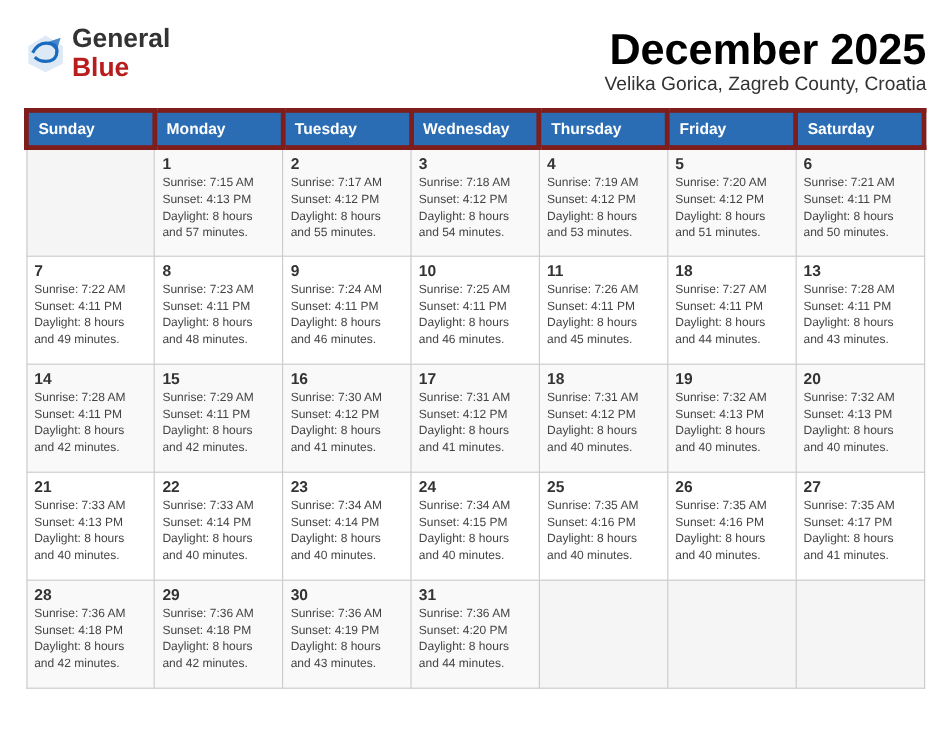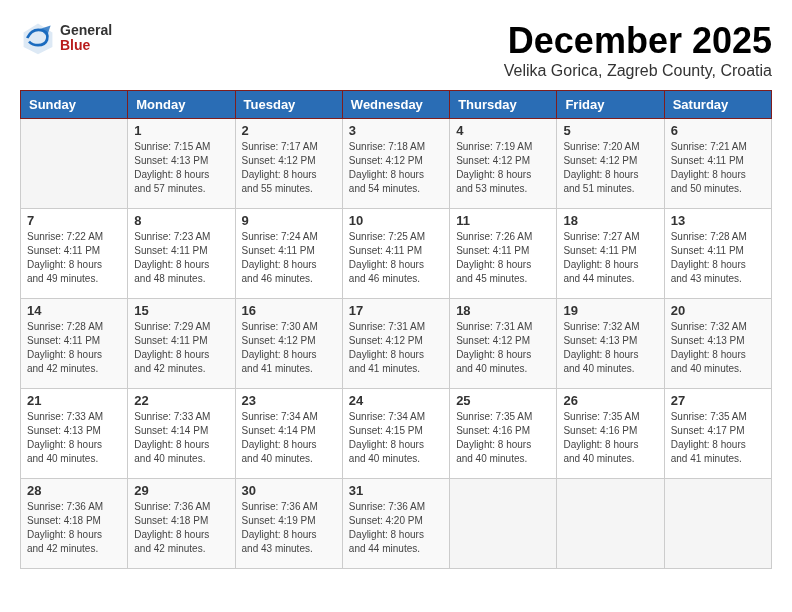--- a/index.html
+++ b/index.html
@@ -15,21 +15,21 @@
       justify-content: space-between;
       align-items: flex-start;
       margin-bottom: 10px;
     }
     .logo {
       display: flex;
       align-items: center;
       gap: 4px;
     }
     .logo-text {
-      font-size: 14px;
+      font-size: 22px;
       font-weight: bold;
       line-height: 1.1;
     }
     .logo-text .general { color: #333; }
     .logo-text .blue { color: #b91c1c; }
     .logo-icon {
       width: 36px;
       height: 36px;
     }
     .title-area {
@@ -48,21 +48,21 @@
       width: 100%;
       border-collapse: collapse;
     }
     .calendar th {
       background-color: #2a6db5;
       color: white;
       padding: 6px 8px;
       font-size: 13px;
       font-weight: bold;
       text-align: left;
-      border: 1px solid #7f1d1d;
+      border: 4px solid #7f1d1d;
     }
     .calendar td {
       border: 1px solid #ccc;
       vertical-align: top;
       padding: 4px 6px;
       width: calc(100% / 7);
       height: 90px;
       font-size: 11px;
       color: #333;
       background: #fff;

